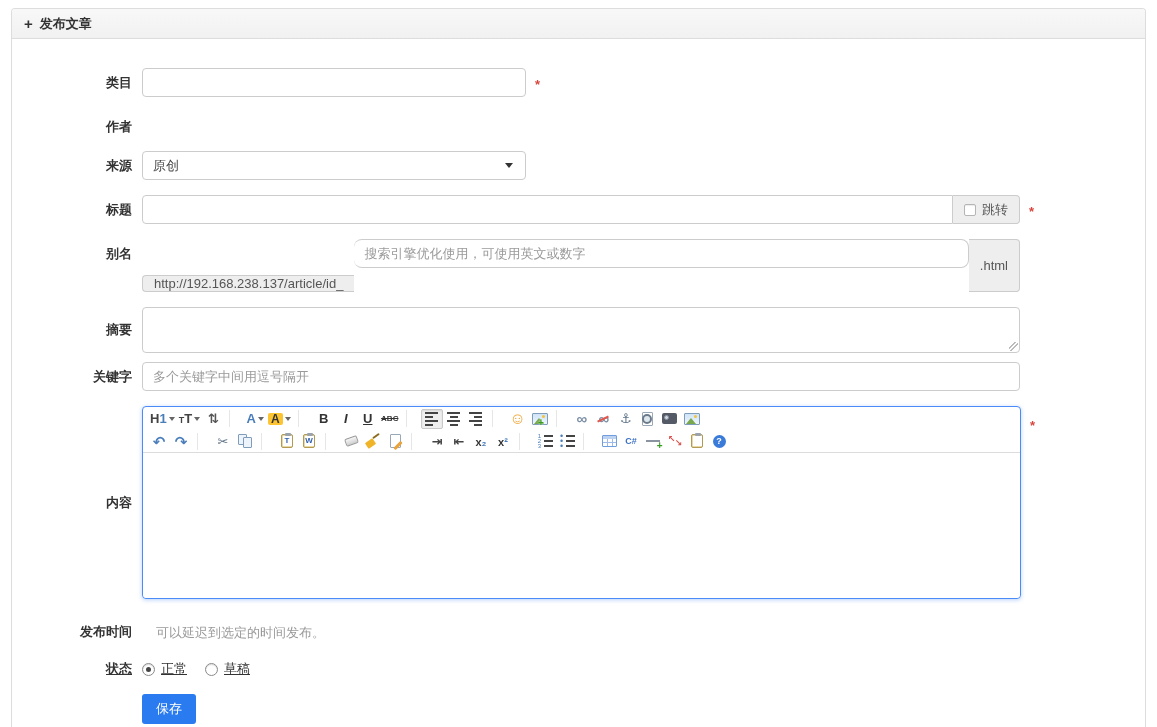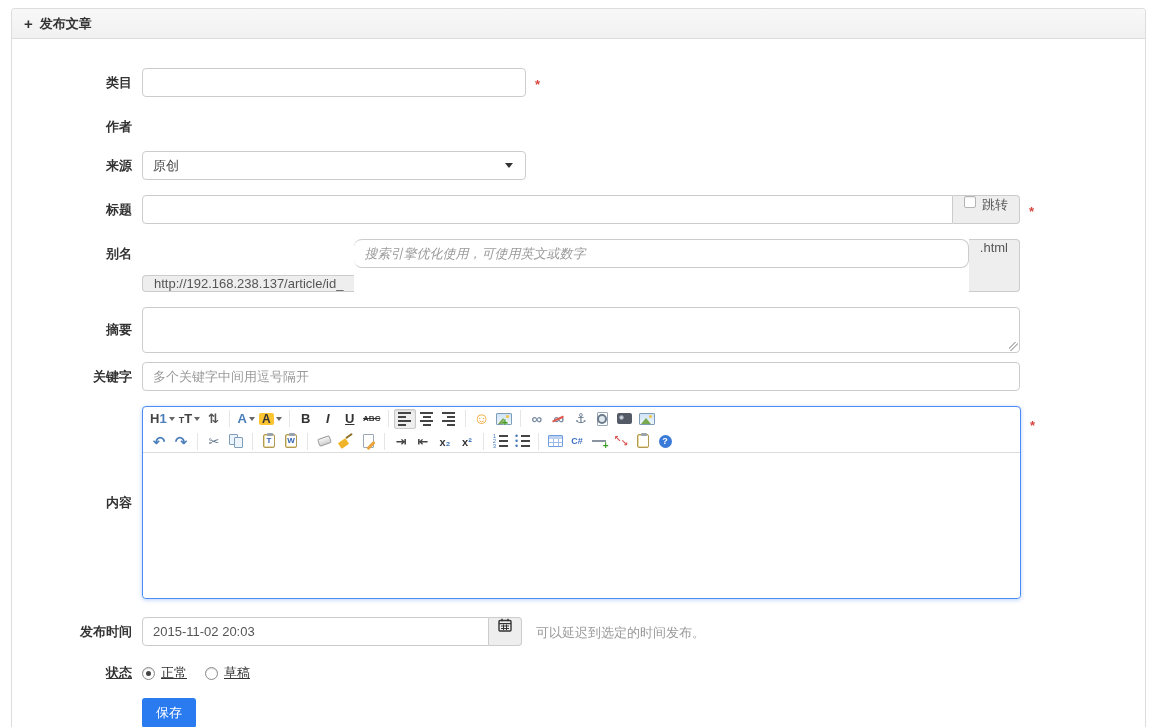--- a/index.html
+++ b/index.html
@@ -34,23 +34,23 @@
   .w-lg { width:878px; }
 
   .sel {
     width:384px; height:29px; border:1px solid #ccc; border-radius:4px; background:#fff;
     display:flex; align-items:center; justify-content:space-between; padding:0 12px 0 10px; cursor:pointer; color:#444;
   }
   .sel-caret { width:0; height:0; border-left:4px solid transparent; border-right:4px solid transparent; border-top:5px solid #333; }
 
   .igroup { display:flex; align-items:stretch; }
   .igroup .inp { border-radius:4px 0 0 4px; flex:1 1 auto; }
-  .igroup .inp.mid { border-radius:8px; border-left:none;font-style:italic; }
+  .igroup .inp.mid { border-radius:8px; border-left:none; }
   .addon {
-    display:flex; padding:0 11px; background:#eee; border:1px solid #ccc;
+    display:flex; align-items:center; padding:0 11px; background:#eee; border:1px solid #ccc;
     color:#555; white-space:nowrap; flex:none;
   }
   .addon-l { border-radius:4px 0 0 4px; border-right:none;margin-top:36px; }
   .addon-r { border-radius:0 4px 4px 0; border-left:none; }
   .cbox { width:12px; height:12px; border:1px solid #b5b5b5; border-radius:2px; background:#fff; margin-right:6px; box-shadow:inset 0 1px 1px rgba(0,0,0,.08); }
 
   .req { color:#d9443c; font-weight:bold; margin-left:9px; padding-top:9px; flex:none; }
 
   .ta-wrap { position:relative; }
   .ta {
@@ -65,21 +65,21 @@
   }
 
   
   .editor {
     width:879px; border:1px solid #4a8bf7; border-radius:4px; background:#fff;
     box-shadow:0 1px 4px rgba(74,139,247,.4);
   }
   .tb { display:flex; align-items:center; height:23px; padding-left:5px; }
   .tb2 { border-bottom:1px solid #dcdcdc; }
   .editor-body { height:145px; border-radius:0 0 4px 4px; background:#fff; cursor:text; }
-  .tb-group { display:flex; align-items:center; height:17px; padding-right:5px; margin-right:5px; border-right:1px solid #e6e6e6; }
+  .tb-group { display:flex; align-items:center; height:17px; padding-right:5px; margin-right:14px; border-right:1px solid #e6e6e6; }
   .tb-group:last-child { border-right:none; }
   .tb-btn {
     min-width:22px; height:20px; display:inline-flex; align-items:center; justify-content:center;
     border:1px solid transparent; border-radius:2px; cursor:pointer; padding:0 1px; line-height:1;
   }
   .tb-btn.active { border-color:#c9c9c9; background:#efefef; box-shadow:inset 0 1px 2px rgba(0,0,0,.1); }
   .caret { width:0; height:0; border-left:3px solid transparent; border-right:3px solid transparent; border-top:4px solid #666; margin-left:2px; }
 
   .ic-bars { display:inline-flex; flex-direction:column; gap:2px; width:13px; }
   .ic-bars i { height:2px; background:#444; width:13px; }
@@ -450,35 +450,20 @@
               </span>
             </span>
           </div>
         <div class="editor-body"></div>
       </div>
       <span class="req" style="align-self:flex-start; padding-top:12px;">*</span>
     </div>
 
     <div class="frow" style="margin-bottom:14px;">
       <label class="lbl">发布时间</label>
-      <div class="igroup w-time">
-        <input class="inp" value="2015-11-02 20:03" style="">
-        <span class="addon addon-r btn-addon">
-          <svg width="14" height="14" viewBox="0 0 14 14">
-            <rect x="1" y="2.5" width="12" height="10.5" rx="1" fill="none" stroke="#333" stroke-width="1.4"></rect>
-            <line x1="1" y1="5.6" x2="13" y2="5.6" stroke="#333" stroke-width="1.2"></line>
-            <line x1="4" y1="0.8" x2="4" y2="3.2" stroke="#333" stroke-width="1.4"></line>
-            <line x1="10" y1="0.8" x2="10" y2="3.2" stroke="#333" stroke-width="1.4"></line>
-            <line x1="3" y1="8" x2="11" y2="8" stroke="#333" stroke-width="1"></line>
-            <line x1="3" y1="10.5" x2="11" y2="10.5" stroke="#333" stroke-width="1"></line>
-            <line x1="5.5" y1="6.5" x2="5.5" y2="12" stroke="#333" stroke-width="1"></line>
-            <line x1="8.5" y1="6.5" x2="8.5" y2="12" stroke="#333" stroke-width="1"></line>
-          </svg>
-        </span>
-      </div>
       <span class="hint">可以延迟到选定的时间发布。</span>
     </div>
 
     <div class="frow" style="margin-bottom:0;text-decoration:underline;">
       <label class="lbl" style="padding-top:4px;">状态</label>
       <div class="radio-wrap">
           <label class="radio-opt">
             <span class="rad on"></span>
             <span>正常</span>
           </label>

